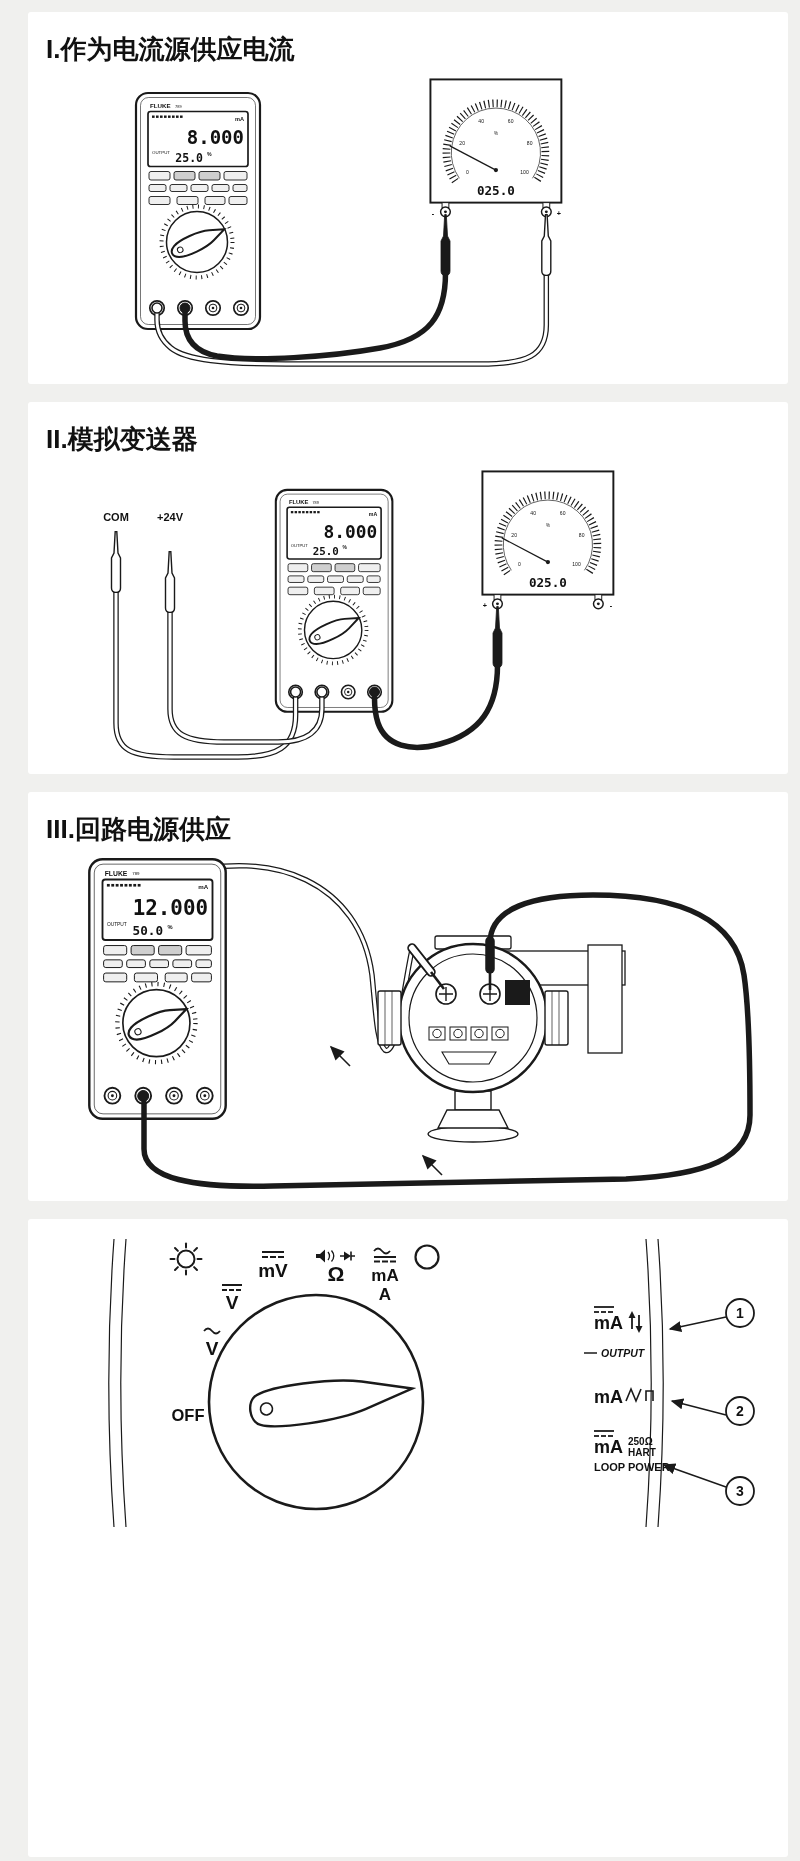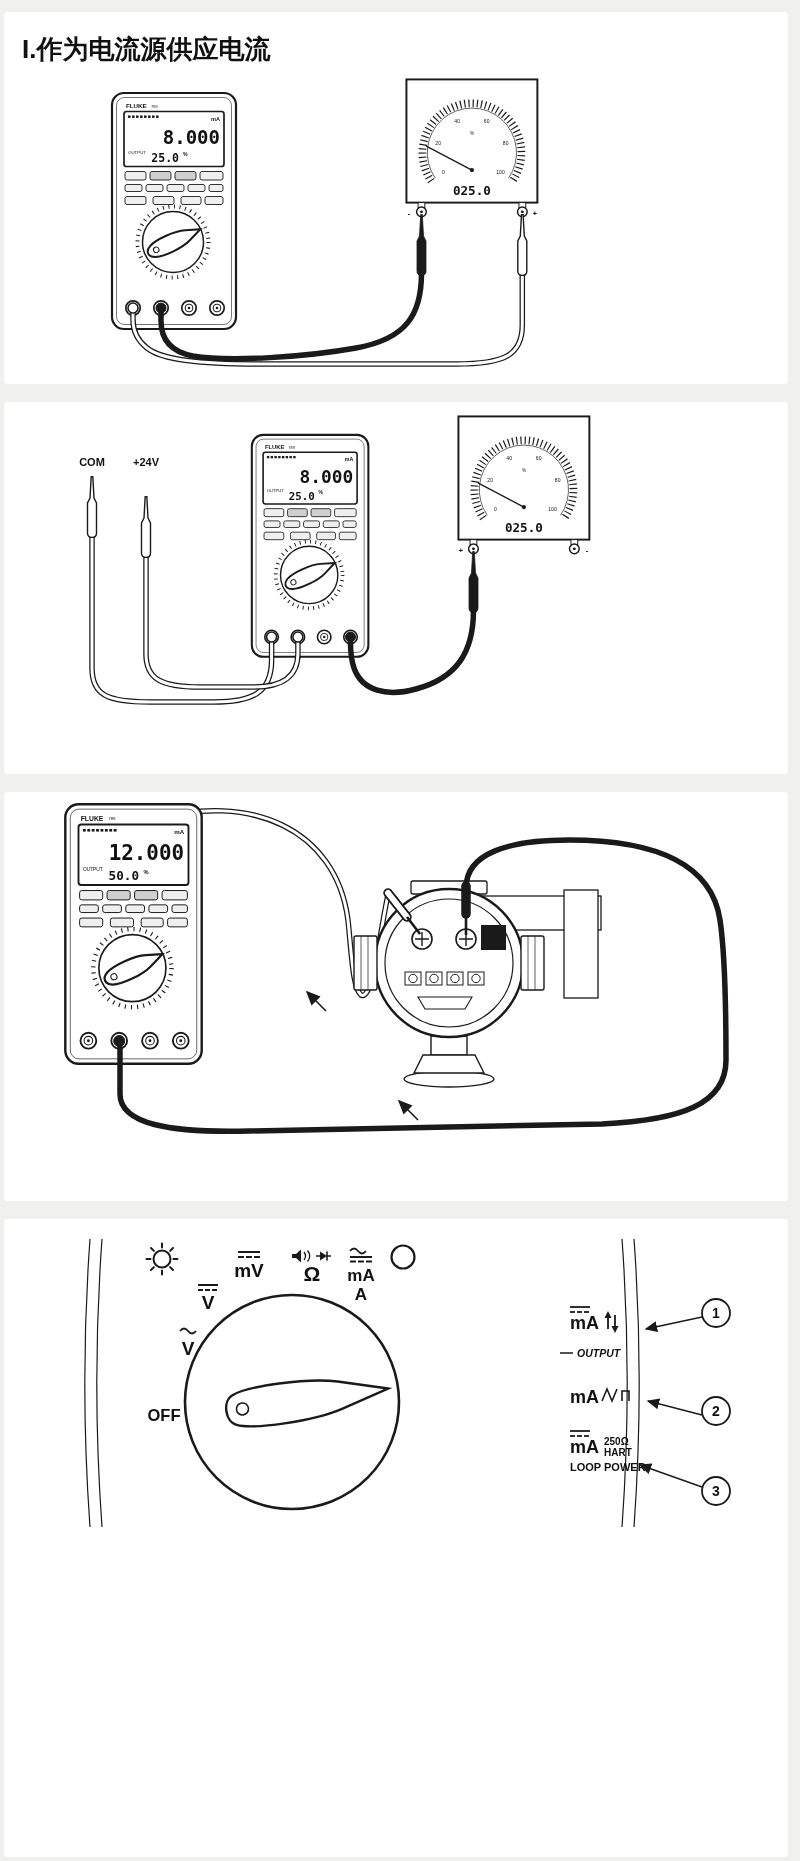--- a/index.html
+++ b/index.html
@@ -1,17 +1,17 @@
 <!DOCTYPE html>
 <html><head>
 <meta charset="utf-8">
 <style>
   html,body{margin:0;padding:0;background:#f0f0ee;}
   body{width:800px;font-family:"Liberation Sans",sans-serif;color:#111;}
-  .page{width:800px;box-sizing:border-box;padding:12px 12px 4px 4px;display:flex;flex-direction:column;gap:18px;}
+  .page{width:800px;box-sizing:border-box;padding:12px 12px 4px 28px;display:flex;flex-direction:column;gap:18px;}
   .panel{background:#ffffff;border-radius:3px;overflow:hidden;}
   .p1{height:372px}.p2{height:372px}.p3{height:409px}.p4{height:638px}
   .panel h2{margin:0;padding:20px 0 0 18px;font-size:26px;font-weight:600;color:#111;}
   svg.art{display:block;margin-top:6px;}
   text{fill:#111;}
   .sb{font-family:"Liberation Sans",sans-serif;font-weight:bold;}
   .st{font-family:"Liberation Sans",sans-serif;}
   .lcd{font-family:"DejaVu Sans Mono",monospace;font-weight:bold;}
   .ln{stroke:#1a1a1a;fill:none;}
   .lead-b{fill:none;stroke:#1a1a1a;stroke-width:5.5;stroke-linecap:round;}
@@ -160,20 +160,21 @@
         <path class="lead-wi" d="M 518.3,200 L 518.3,252 C 518.3,283 499,291 452,291 L 258,291 C 196,291 158,287 143,275 C 133,267 129,257 129,247 L 129,240"></path>
       </g>
       <circle cx="157" cy="235" r="5" class="plug-b"></circle>
       <circle cx="129" cy="235" r="5" class="plug-w"></circle>
       <use href="#sym-probe" x="410.5" y="141" width="14" height="62" class="probe-b"></use>
       <use href="#sym-probe" x="511.3" y="141" width="14" height="62" class="probe-w"></use>
     </svg>
   </section>
 
   <section class="panel p2">
+    <h2>II.模拟变送器</h2>
     <svg class="art" width="776" height="312" viewBox="0 0 776 312">
       <text x="88" y="58" class="sb" font-size="11" text-anchor="middle">COM</text>
       <text x="142" y="58" class="sb" font-size="11" text-anchor="middle">+24V</text>
       <g transform="translate(245,25) scale(0.94)">
         <use href="#sym-meter" width="130" height="240"></use>
         <text x="111" y="53" class="lcd" font-size="19" text-anchor="end">8.000</text>
         <text x="70" y="71" class="lcd" font-size="11.5" text-anchor="end">25.0</text>
       </g>
       <g transform="translate(452,6) scale(0.97)">
         <use href="#sym-gauge" width="140" height="150"></use>
@@ -194,20 +195,21 @@
       <circle cx="267.6" cy="229" r="5" class="plug-w"></circle>
       <circle cx="293.9" cy="229" r="5" class="plug-w"></circle>
       <circle cx="346.5" cy="229" r="5" class="plug-b"></circle>
       <use href="#sym-probe" x="81" y="68" width="14" height="62" class="probe-w"></use>
       <use href="#sym-probe" x="135" y="88" width="14" height="62" class="probe-w"></use>
       <use href="#sym-probe" x="462.5" y="143" width="14" height="62" class="probe-b"></use>
     </svg>
   </section>
 
   <section class="panel p3">
+    <h2>III.回路电源供应</h2>
     <svg class="art" width="776" height="350" viewBox="0 0 776 350">
       <g>
         <path class="lead-wo" d="M 150,22 C 245,-6 332,30 344,122 C 348,162 349,190 357,197 C 369,204 376,132 384,97"></path>
         <path class="lead-wi" d="M 150,22 C 245,-6 332,30 344,122 C 348,162 349,190 357,197 C 369,204 376,132 384,97"></path>
       </g>
       <g transform="translate(58,4) scale(1.1)">
         <use href="#sym-meter" width="130" height="240"></use>
         <text x="111" y="53" class="lcd" font-size="19" text-anchor="end">12.000</text>
         <text x="70" y="71" class="lcd" font-size="11.5" text-anchor="end">50.0</text>
       </g>

